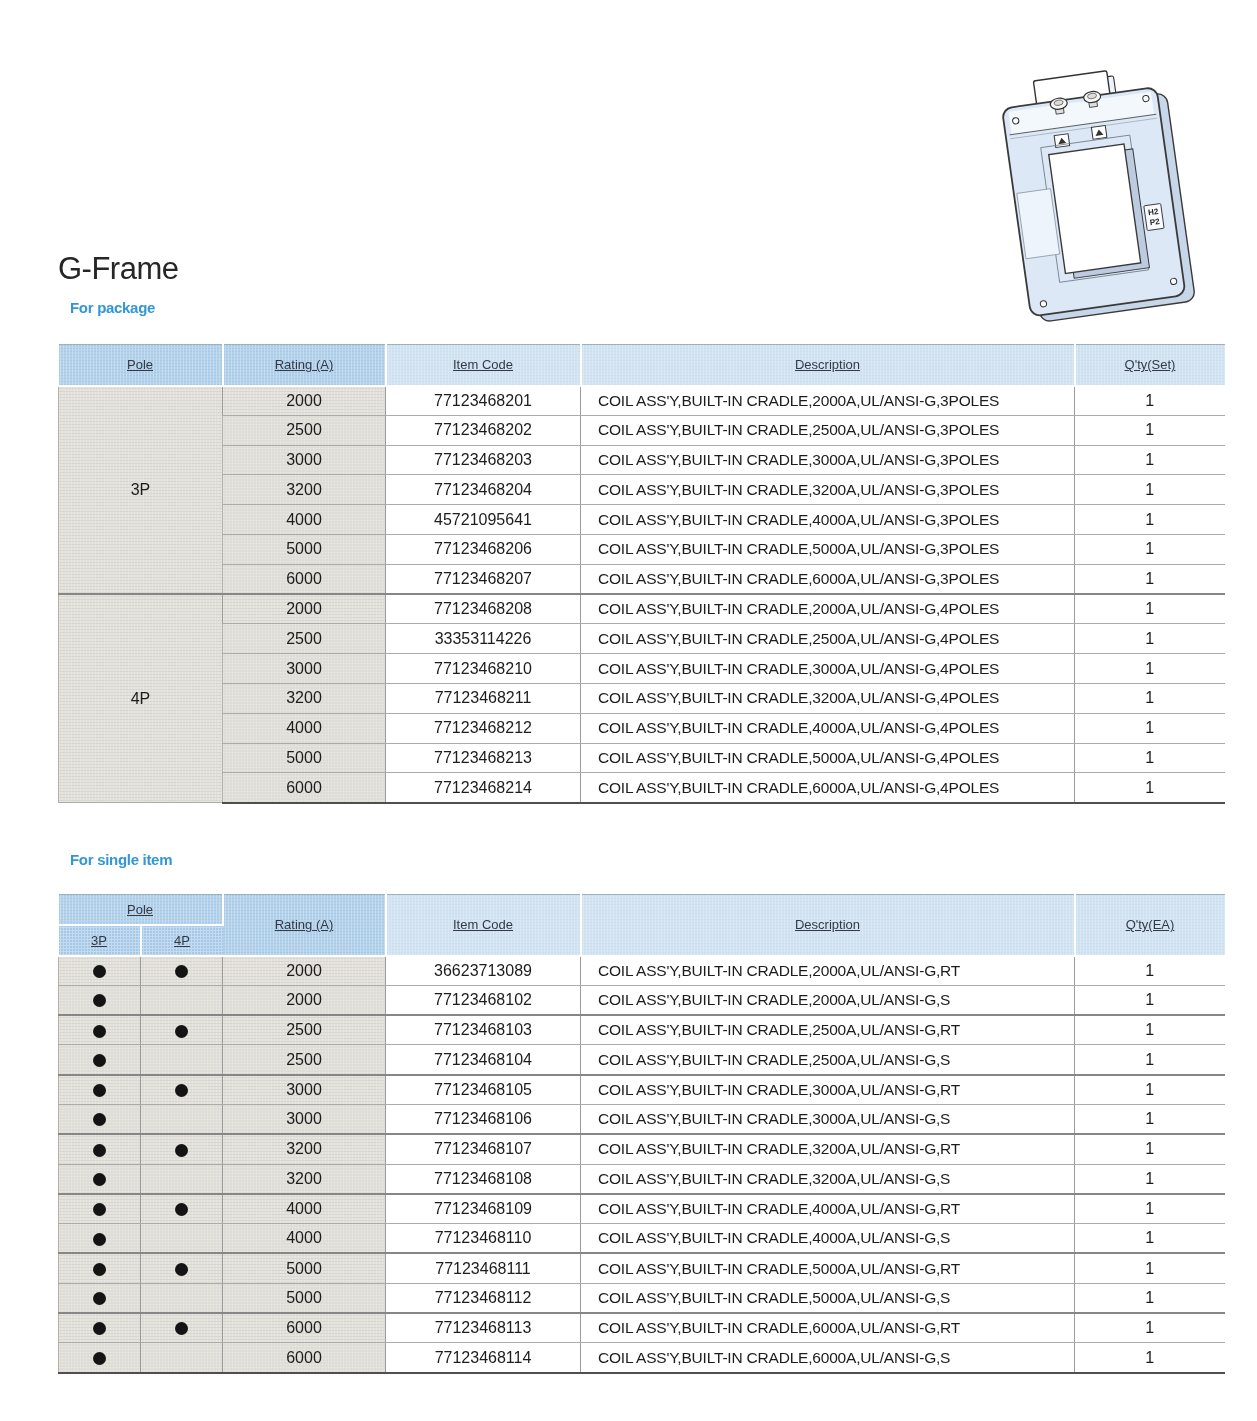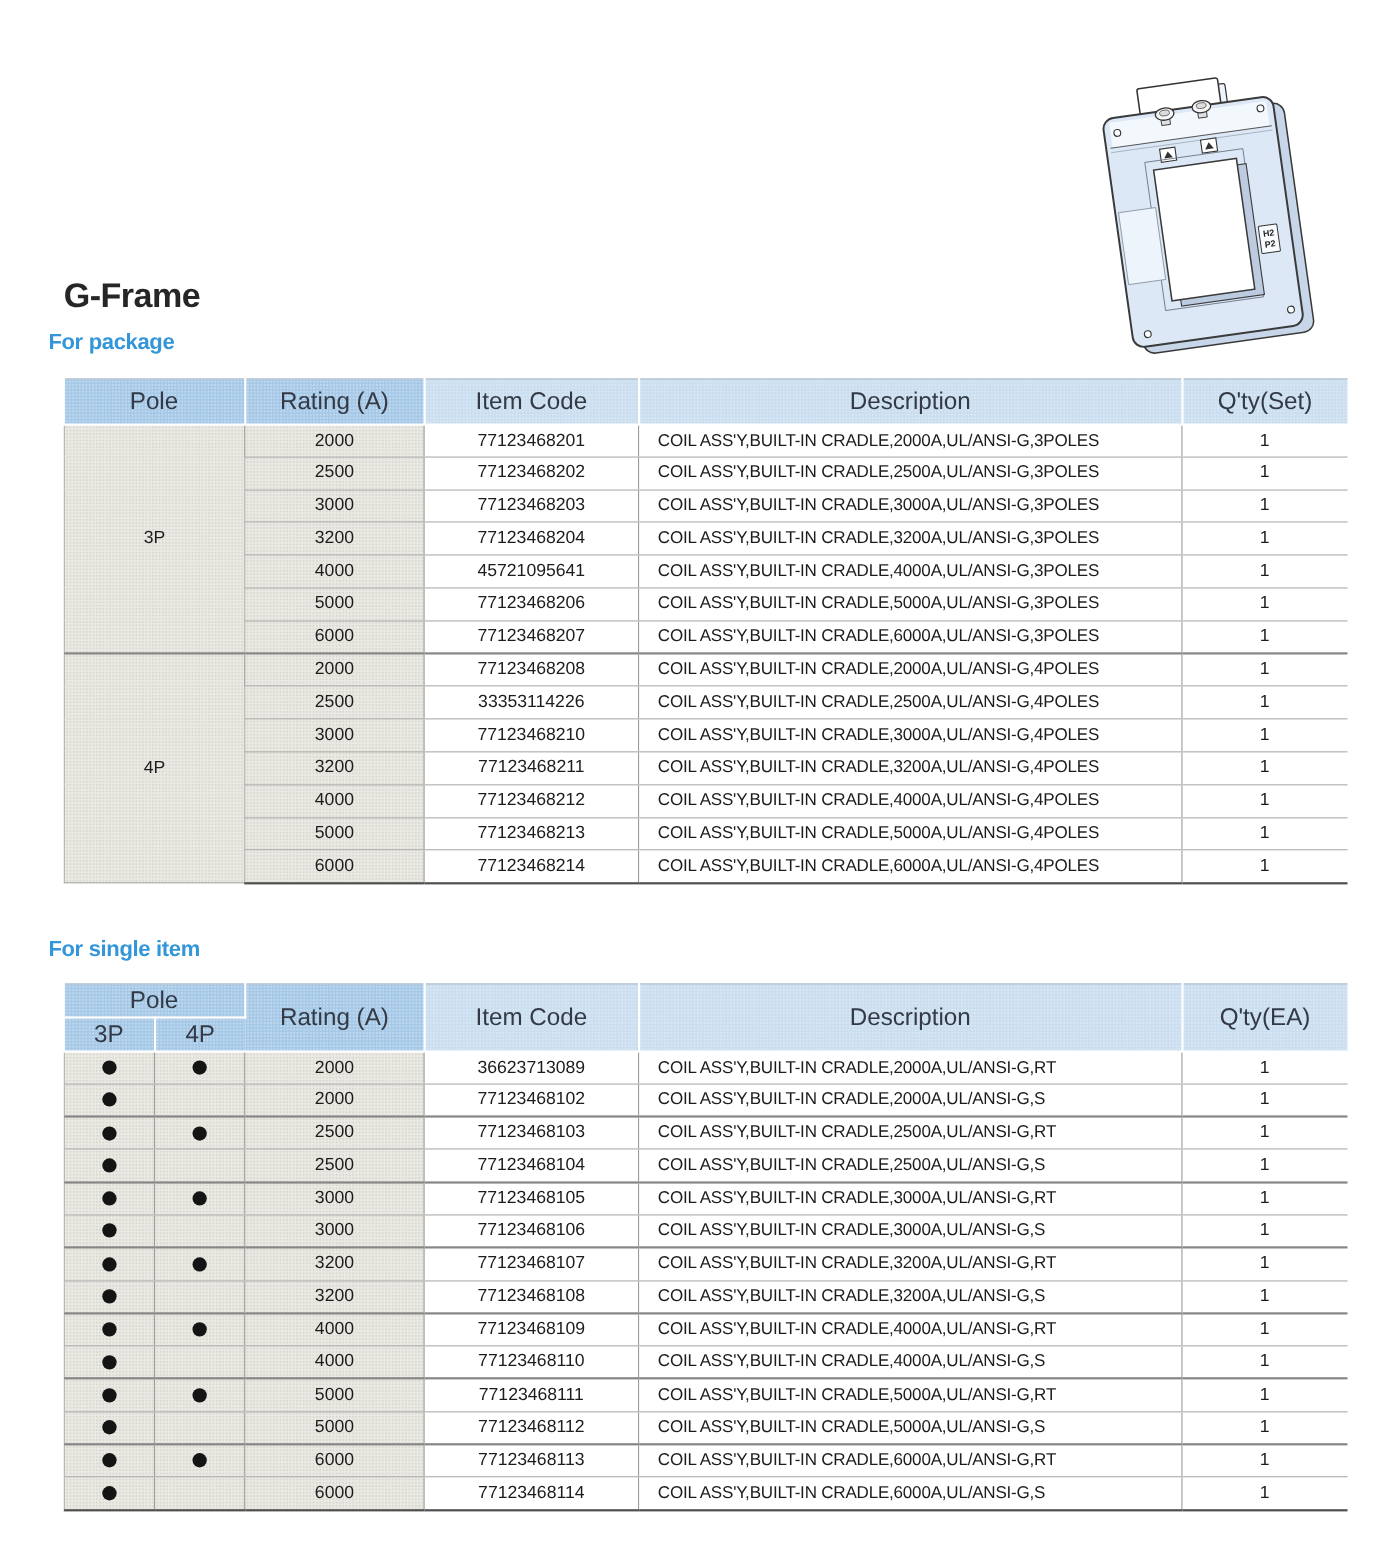--- a/index.html
+++ b/index.html
@@ -8,48 +8,49 @@
     position: relative;
     width: 1257px;
     height: 1421px;
     background: #ffffff;
     font-family: "Liberation Sans", "DejaVu Sans", sans-serif;
     color: #1c1c1c;
     overflow: hidden;
   }
   h1.page-title {
     position: absolute; left: 58px; top: 252px; margin: 0;
-    font-size: 31px; font-weight: 700; color: #262626; letter-spacing: -0.5px;
+    font-size: 31px; font-weight: 400; color: #262626; letter-spacing: -0.5px;
     line-height: 1.1;
   }
   h2.section-heading {
-    position: absolute; left: 44px; margin: 0;
-    font-size: 20px; font-weight: 700; color: #3296d8; letter-spacing: -0.3px;
+    position: absolute; left: 70px; margin: 0;
+    font-size: 15px; font-weight: 700; color: #3296d8; letter-spacing: -0.3px;
     line-height: 1.1;
     text-align: center;
   }
   #pkg-heading { top: 300px; }
   #single-heading { top: 852px; }
 
   table.catalog {
     position: absolute; left: 58px;
     border-collapse: collapse; table-layout: fixed;
     width: 1166px;
     font-size: 16px;
   }
   #package-table { top: 344px; }
   #single-table  { top: 894px; }
 
   th {
-    font-weight: normal; font-size: 22px; color: #333a45;
+    font-weight: normal; font-size: 13px; color: #333a45;
     text-align: center; vertical-align: middle;
     border-top: 1px solid #9db0c0;
     border-right: 2px solid #ffffff;
     border-bottom: 2px solid #ffffff;
     padding: 0;
+    text-decoration: underline;
   }
   th:last-child { border-right: none; margin-left: 31px; }
   th.h-dark {
     background-color: #a5c8e7;
     background-image: radial-gradient(rgba(255,255,255,0.35) 1px, transparent 1.2px);
     background-size: 3px 3px;
   }
   th.h-light {
     background-color: #cadef0;
     background-image: radial-gradient(rgba(255,255,255,0.30) 1px, transparent 1.2px);

